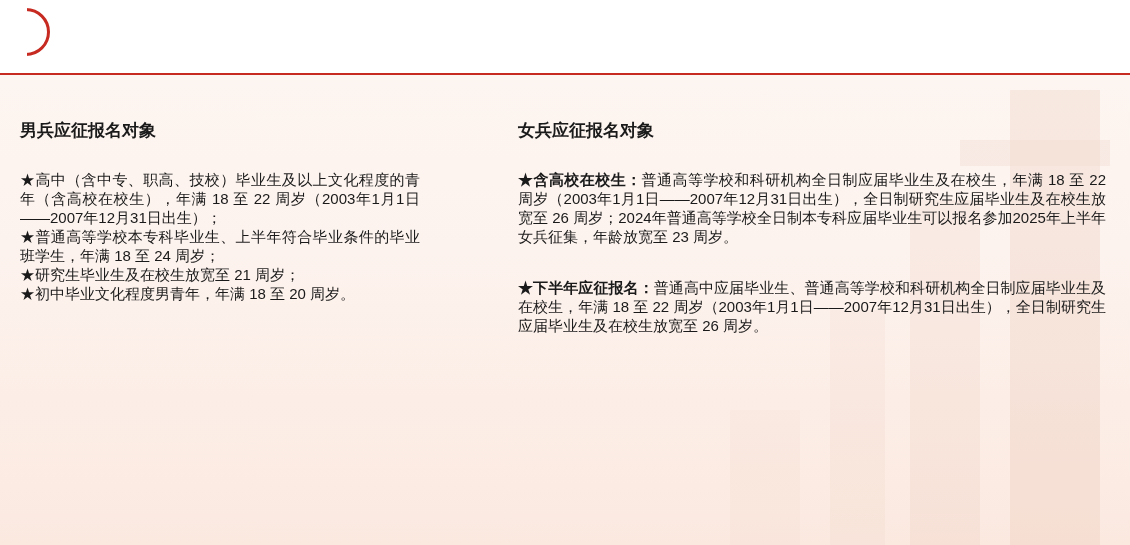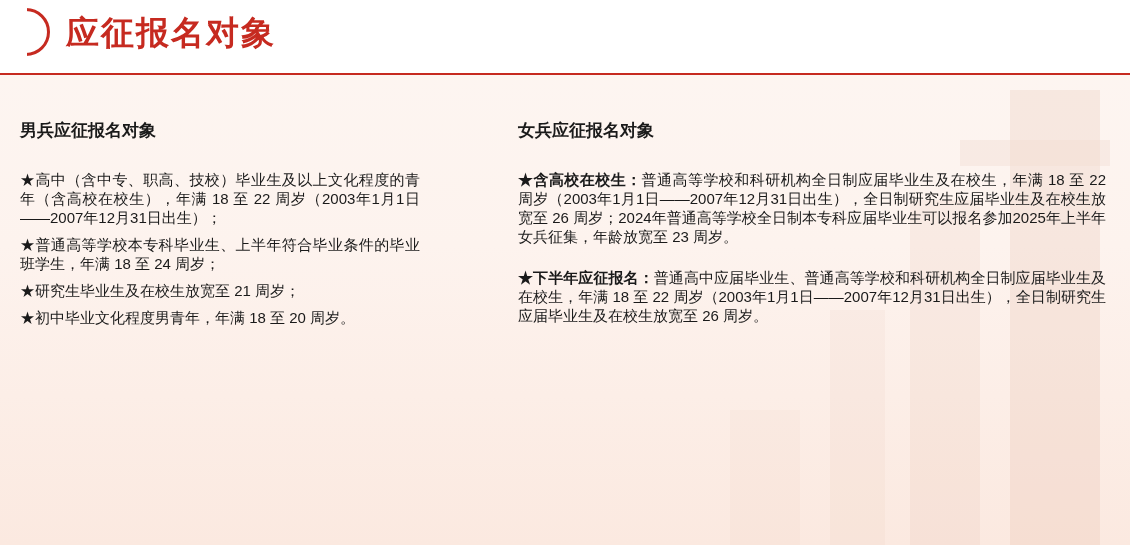--- a/index.html
+++ b/index.html
@@ -101,22 +101,22 @@
     margin: 0 0 26px 0;
   }
 
   .para {
     font-size: 15px;
     line-height: 19px;
     color: #1a1a1a;
     margin: 0;
     text-align: justify;
   }
-  .para + .para { margin-top: 8px; }
-  .col-right .para + .para { margin-top: 22px; }
+  .para + .para { margin-top: 0; }
+  .col-right .para + .para { margin-top: 32px; }
 
   .para b {
     font-weight: bold;
   }
 </style>
 </head>
 <body>
 
 <div class="page">
 
@@ -125,21 +125,20 @@
     <div class="tower" style="left:200px; top:120px; width:70px; height:345px; opacity:.35;"></div>
     <div class="tower" style="left:120px; top:230px; width:55px; height:235px; opacity:.25;"></div>
     <div class="tower" style="left:20px;  top:330px; width:70px; height:135px; opacity:.18;"></div>
     <div class="tower" style="left:250px; top:60px;  width:150px; height:26px; opacity:.4;"></div>
   </div>
 
   <div class="header">
     <div class="header-badge">
       <div class="header-badge-inner"></div>
     </div>
-    <div class="header-title">应征报名对象</div>
   </div>
   <div class="header-rule"></div>
 
   <div class="col col-left">
     <h2 class="col-title">男兵应征报名对象</h2>
     <p class="para">★高中（含中专、职高、技校）毕业生及以上文化程度的青年（含高校在校生），年满 18 至 22 周岁（2003年1月1日——2007年12月31日出生）；</p>
     <p class="para">★普通高等学校本专科毕业生、上半年符合毕业条件的毕业班学生，年满 18 至 24 周岁；</p>
     <p class="para">★研究生毕业生及在校生放宽至 21 周岁；</p>
     <p class="para">★初中毕业文化程度男青年，年满 18 至 20 周岁。</p>
   </div>

